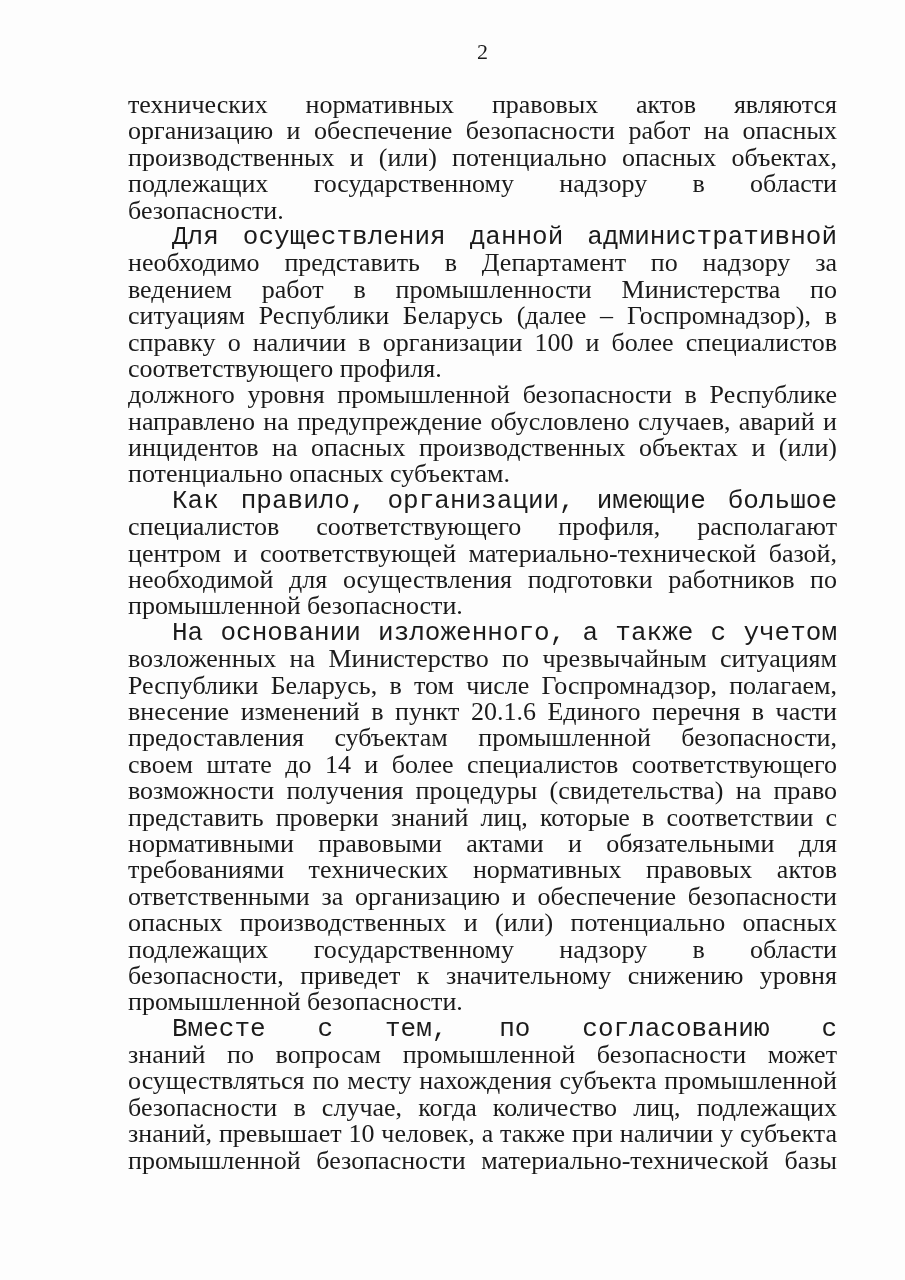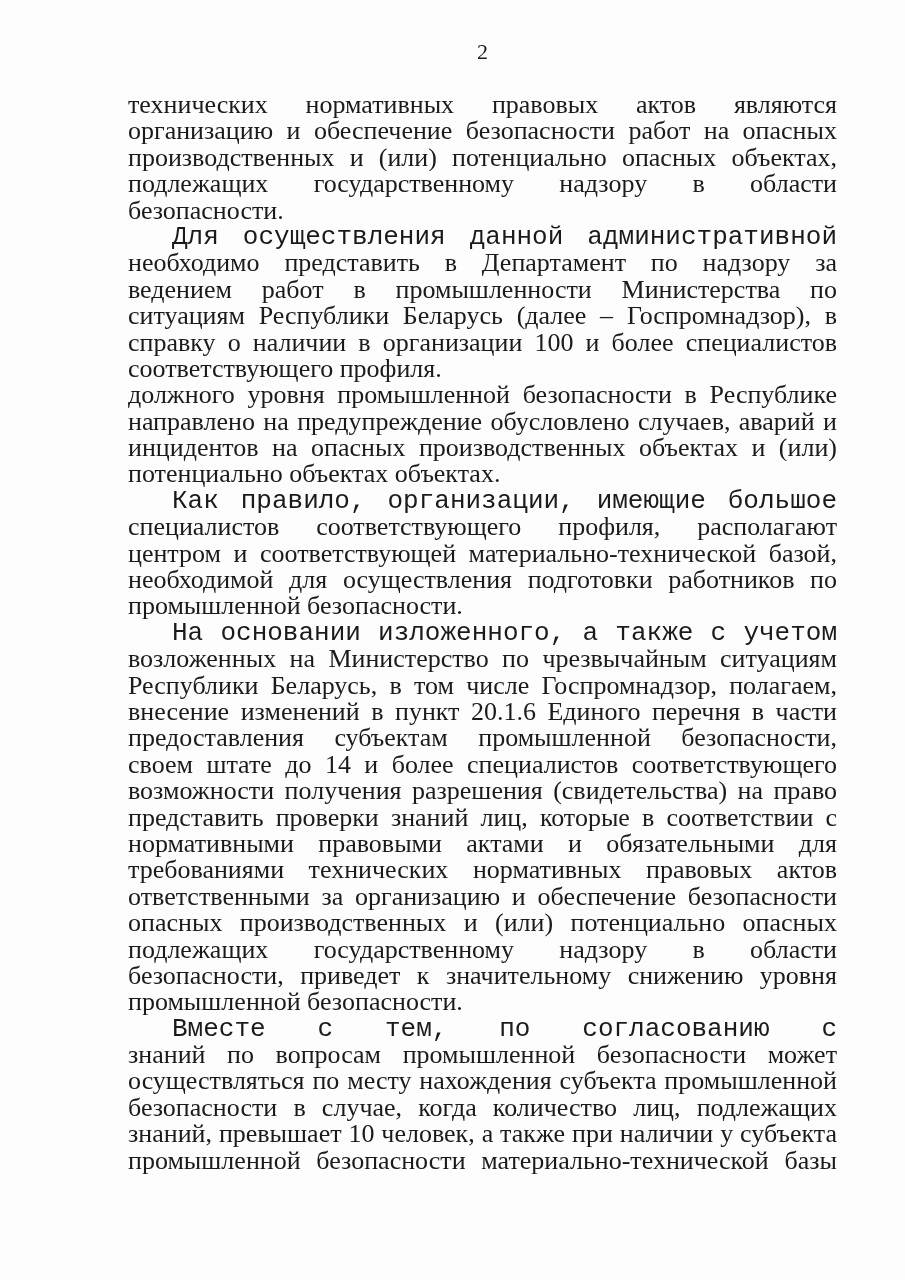--- a/index.html
+++ b/index.html
@@ -78,37 +78,37 @@
         <div class="line">необходимо представить в Департамент по надзору за безопасным</div>
         <div class="line">ведением работ в промышленности Министерства по чрезвычайным</div>
         <div class="line">ситуациям Республики Беларусь (далее – Госпромнадзор), в том числе</div>
         <div class="line">справку о наличии в организации 100 и более специалистов</div>
         <div class="line last-line">соответствующего профиля.</div>
       </div>
       <div class="paragraph">
         <div class="line">должного уровня промышленной безопасности в Республике Беларусь и</div>
         <div class="line">направлено на предупреждение обусловлено случаев, аварий и</div>
         <div class="line">инцидентов на опасных производственных объектах и (или)</div>
-        <div class="line last-line">потенциально объектах объектах.</div>
+        <div class="line last-line">потенциально опасных субъектам.</div>
       </div>
       <div class="paragraph">
         <div class="line indent">Как правило, организации, имеющие большое количество</div>
         <div class="line">специалистов соответствующего профиля, располагают учебным</div>
         <div class="line">центром и соответствующей материально-технической базой,</div>
         <div class="line">необходимой для осуществления подготовки работников по вопросам</div>
         <div class="line last-line">промышленной безопасности.</div>
       </div>
       <div class="paragraph">
         <div class="line indent">На основании изложенного, а также с учетом функций и задач,</div>
         <div class="line">возложенных на Министерство по чрезвычайным ситуациям</div>
         <div class="line">Республики Беларусь, в том числе Госпромнадзор, полагаем, что</div>
         <div class="line">внесение изменений в пункт 20.1.6 Единого перечня в части</div>
         <div class="line">предоставления субъектам промышленной безопасности, имеющим в</div>
         <div class="line">своем штате до 14 и более специалистов соответствующего профиля,</div>
-        <div class="line">возможности получения разрешения (свидетельства) на право</div>
+        <div class="line">возможности получения процедуры (свидетельства) на право</div>
         <div class="line">представить проверки знаний лиц, которые в соответствии с</div>
         <div class="line">нормативными правовыми актами и обязательными для соблюдения</div>
         <div class="line">требованиями технических нормативных правовых актов являются</div>
         <div class="line">ответственными за организацию и обеспечение безопасности работ на</div>
         <div class="line">опасных производственных и (или) потенциально опасных объектах,</div>
         <div class="line">подлежащих государственному надзору в области промышленной</div>
         <div class="line">безопасности, приведет к значительному снижению уровня</div>
         <div class="line last-line">промышленной безопасности.</div>
       </div>
       <div class="paragraph">

